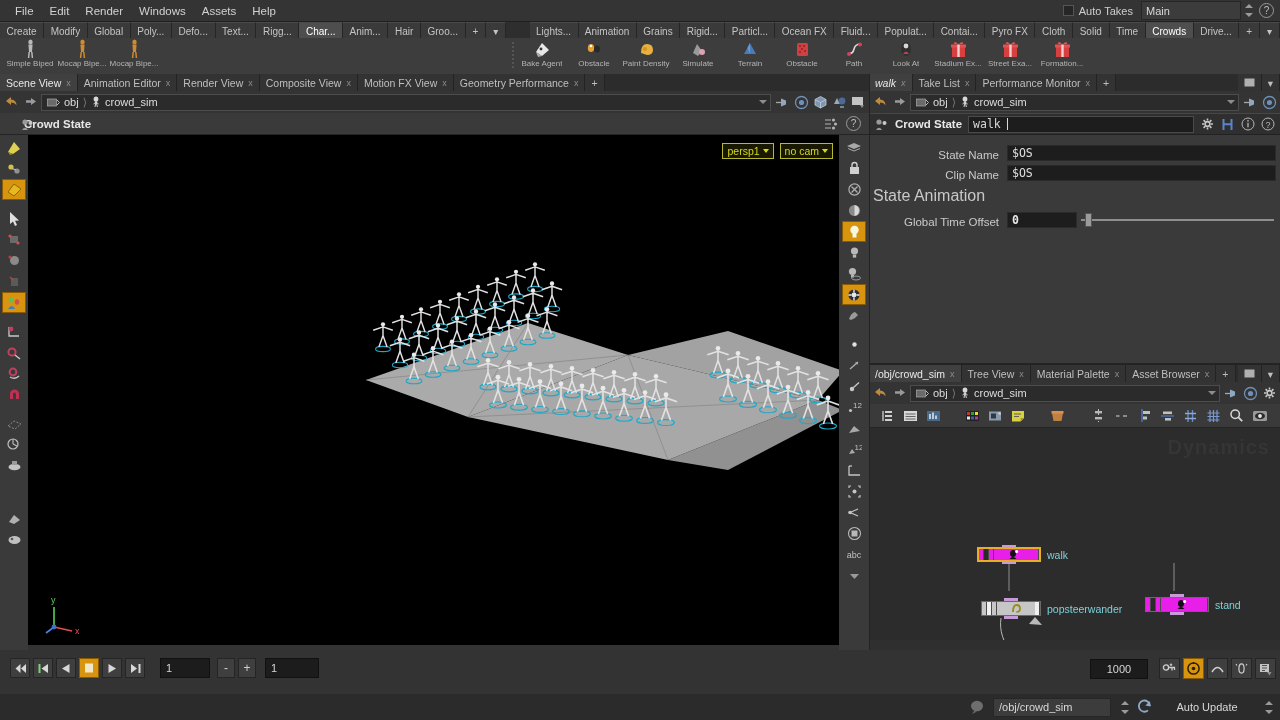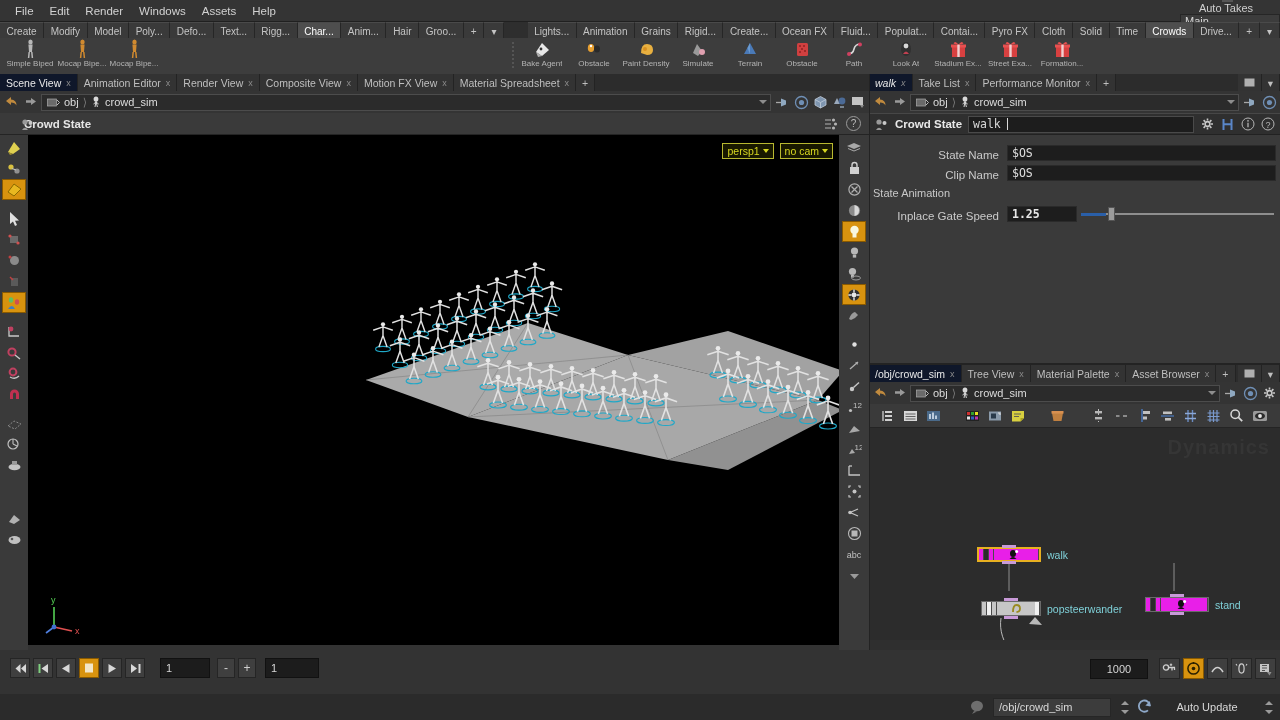--- a/index.html
+++ b/index.html
@@ -15,21 +15,21 @@
   .app { position: relative; width: 1280px; height: 720px; background: #2b2b2b; }
 
   
   .menubar {
     position: absolute; left: 0; top: 0; width: 1280px; height: 22px;
     background: #343434; display: flex; align-items: center;
     border-bottom: 1px solid #202020;
     padding-left: 7px;
   }
   .menubar .mi { padding: 2px 8px; font-size: 11.5px; color: #d2d2d2; }
-  .menu-right { margin-left: auto; display: flex; align-items: center; height: 22px; flex-direction: column; }
+  .menu-right { margin-left: auto; display: flex; align-items: center; height: 22px; }
   .takes-check {
     width: 11px; height: 11px; background: #262626; border: 1px solid #555;
     margin-right: 5px;
   }
   .takes-label { font-size: 11px; color: #cfcfcf; margin-right: 8px; }
   .take-combo {
     width: 100px; height: 19px; background: #3c3c3c; border: 1px solid #262626;
     display: flex; align-items: center; padding: 0 4px; font-size: 11px; color: #d8d8d8;
   }
   .spinner { width: 11px; height: 17px; margin-left: 2px; position: relative; }
@@ -62,21 +62,21 @@
   .shelf-item .cap { font-size: 8px; color: #b4b4b4; white-space: nowrap; overflow: hidden; text-overflow: ellipsis; max-width: 52px; text-align: center; }
   .shelf-sep { width: 6px; height: 34px; display: flex; align-items: center; justify-content: center; }
   .shelf-sep i { display: block; width: 2px; height: 26px; background: repeating-linear-gradient(to bottom,#555 0 2px,transparent 2px 4px); }
 
   
   .panetabs { display: flex; align-items: stretch; height: 17px; background: #2c2c2c; }
   .ptab {
     display: flex; align-items: center; gap: 5px; padding: 0 6px; font-size: 10.5px;
     color: #bfbfbf; background: #333; border-right: 1px solid #232323; white-space: nowrap;
   }
-  .ptab.active { background: #0f172a; color: #e8e8e8; }
+  .ptab.active { background: #404040; color: #e8e8e8; }
   .ptab .x { font-size: 9px; color: #8c8c8c; }
   .ptab.italic { font-style: italic; }
 
   
   .pathbar { height: 22px; background: #343434; display: flex; align-items: center; padding: 0 3px; gap: 3px; }
   .navarrow { width: 16px; height: 16px; display: flex; align-items: center; justify-content: center; }
   .pathfield {
     flex: 1; height: 17px; background: #2b2b2b; border: 1px solid #4c4c4c;
     display: flex; align-items: center; padding: 0 3px; gap: 2px;
   }
@@ -143,21 +143,21 @@
   .prow { display: flex; align-items: flex-end; height: 20px; margin-bottom: 0px; }
   .plabel { width: 138px; text-align: right; padding-right: 8px; font-size: 11.5px; color: #cacaca; }
   .ptext { flex: 1; height: 16px; background: #1d1d1d; border: 1px solid #2a2a2a; color: #e0e0e0;
     font-size: 11.5px; display: flex; align-items: center; padding: 0 4px; font-family: "DejaVu Sans Mono", monospace; }
   .pnum { width: 70px; height: 16px; background: #1d1d1d; border: 1px solid #2a2a2a; color: #e8e8e8;
     font-size: 11.5px; font-weight: bold; display: flex; align-items: center; padding: 0 4px; font-family: "DejaVu Sans Mono", monospace; }
   .pslider { flex: 1; position: relative; height: 16px; margin-left: 4px; }
   .pslider .track { position: absolute; left: 0; right: 2px; top: 7px; height: 2px; background: #8e8e8e; }
   .pslider .fill { position: absolute; left: 0; top: 6.5px; height: 3px; background: #2a5fa8; }
   .pslider .knob { position: absolute; top: 1px; width: 7px; height: 14px; background: #9b9b9b; border: 1px solid #555; }
-  .sectlabel { font-size: 11px; color: #c8c8c8; padding: 6px 0 3px 4px; }
+  .sectlabel { font-size: 16px; color: #c8c8c8; padding: 6px 0 3px 4px; }
 
   
   .netpane { position: absolute; left: 869px; top: 365px; width: 411px; height: 285px; background: #2f2f2f; }
   .net-toolbar { height: 24px; background: #3a3a3a; display: flex; align-items: center; padding-left: 10px; gap: 6px; border-bottom: 1px solid #242424; }
   .nt { width: 17px; height: 17px; display: flex; align-items: center; justify-content: center; }
   .net-canvas { position: relative; height: 212px; background: #2c2c2c; overflow: hidden; }
   .watermark { position: absolute; right: 10px; top: 8px; font-size: 20px; color: #353535; font-weight: bold; letter-spacing: 1px; }
   .node { position: absolute; height: 17px; display: flex; align-items: center; }
   .node .body { height: 15px; display: flex; align-items: stretch; border: 1px solid #6a6a6a; position: relative; }
   .node.sel .body { border: 2px solid #e8b020; }
@@ -190,37 +190,37 @@
       </div>
       <div class="spinner"></div>
       <div class="helpbtn">?</div>
     </div>
   </div>
 
   <div class="shelfwrap">
     <div class="shelf-tabs" id="shelfTabs">
         <div class="stab">Create</div>
         <div class="stab">Modify</div>
-        <div class="stab">Model</div>
+        <div class="stab">Global</div>
         <div class="stab">Poly...</div>
         <div class="stab">Defo...</div>
         <div class="stab">Text...</div>
         <div class="stab">Rigg...</div>
         <div class="stab active">Char...</div>
         <div class="stab">Anim...</div>
         <div class="stab">Hair</div>
         <div class="stab">Groo...</div>
         <div class="stab plus">+</div>
         <div class="stab plus">▾</div>
         <div style="width: 24px; background: rgb(46, 46, 46);"></div>
         <div class="stab">Lights...</div>
         <div class="stab">Animation</div>
         <div class="stab">Grains</div>
         <div class="stab">Rigid...</div>
-        <div class="stab">Create...</div>
+        <div class="stab">Particl...</div>
         <div class="stab">Ocean FX</div>
         <div class="stab">Fluid...</div>
         <div class="stab">Populat...</div>
         <div class="stab">Contai...</div>
         <div class="stab">Pyro FX</div>
         <div class="stab">Cloth</div>
         <div class="stab">Solid</div>
         <div class="stab">Time</div>
         <div class="stab active">Crowds</div>
         <div class="stab">Drive...</div>
@@ -395,21 +395,21 @@
         </div>
         <div class="ptab">
           <span>Composite View</span>
           <span class="x">x</span>
         </div>
         <div class="ptab">
           <span>Motion FX View</span>
           <span class="x">x</span>
         </div>
         <div class="ptab">
-          <span>Material Spreadsheet</span>
+          <span>Geometry Performance</span>
           <span class="x">x</span>
         </div>
         <div class="ptab">+</div>
         <div style="flex: 1 1 0%; background: rgb(44, 44, 44);"></div>
       </div>
 
     <div class="pathbar">
       <div class="navarrow">
         <svg width="13" height="12" viewBox="0 0 13 12">
             <path d="M6 1 L1 5 L6 9 L6 6.5 Q10 6.5 11.5 9.5 Q11.5 4 6 3.6 Z" fill="#c08a3e"></path>
@@ -1151,26 +1151,26 @@
         <div class="ptext">$OS</div>
       </div>
       <div class="prow">
         <div class="plabel">Clip Name</div>
         <div class="ptext">$OS</div>
       </div>
 
       <div class="sectlabel">State Animation</div>
 
       <div class="prow">
-        <div class="plabel">Inplace Gate Speed</div>
-        <div class="pnum">1.25</div>
+        <div class="plabel">Global Time Offset</div>
+        <div class="pnum">0</div>
         <div class="pslider">
           <div class="track"></div>
-          <div class="fill" id="f2" style="width: 13%;"></div>
-          <div class="knob" id="k2" style="left: 14%;"></div>
+          <div class="fill" id="f0" style="width: 0%;"></div>
+          <div class="knob" id="k0" style="left: 2%;"></div>
         </div>
       </div>
     </div>
   </div>
 
   <div class="netpane">
     <div class="panetabs" id="netTabs">
         <div class="ptab active">
           <span>/obj/crowd_sim</span>
           <span class="x">x</span>

